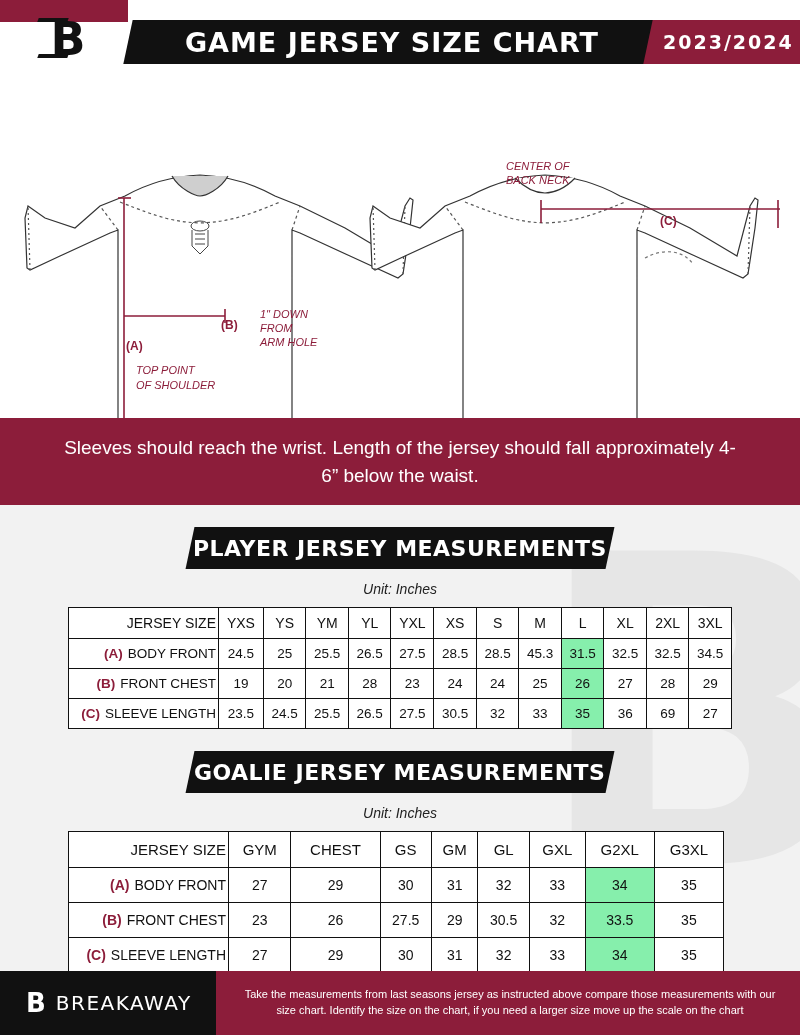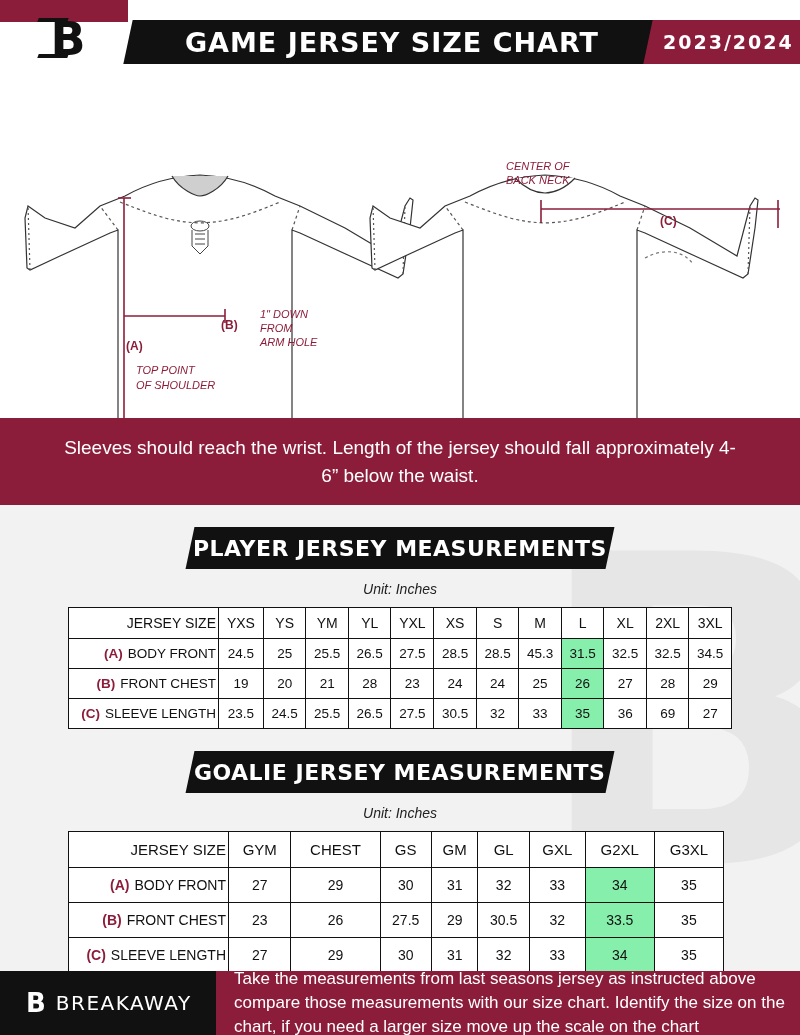--- a/index.html
+++ b/index.html
@@ -214,24 +214,24 @@
   .footer-brand {
     color: #fff;
     font-size: 20px;
     letter-spacing: 1.5px;
     font-family: "DejaVu Sans", sans-serif;
   }
   .footer-right {
     flex: 1;
     background: #8c1d3a;
     color: #fff;
-    font-size: 17px;
+    font-size: 11px;
     line-height: 1.42;
     padding: 8px 14px 8px 18px;
-    display: flex; align-items: center;
+    display: flex; align-items: center; text-align: center;
   }
 </style>
 </head>
 <body>
 
 <div class="page">
 
   <div class="watermark">B</div>
 
   <div class="header">

